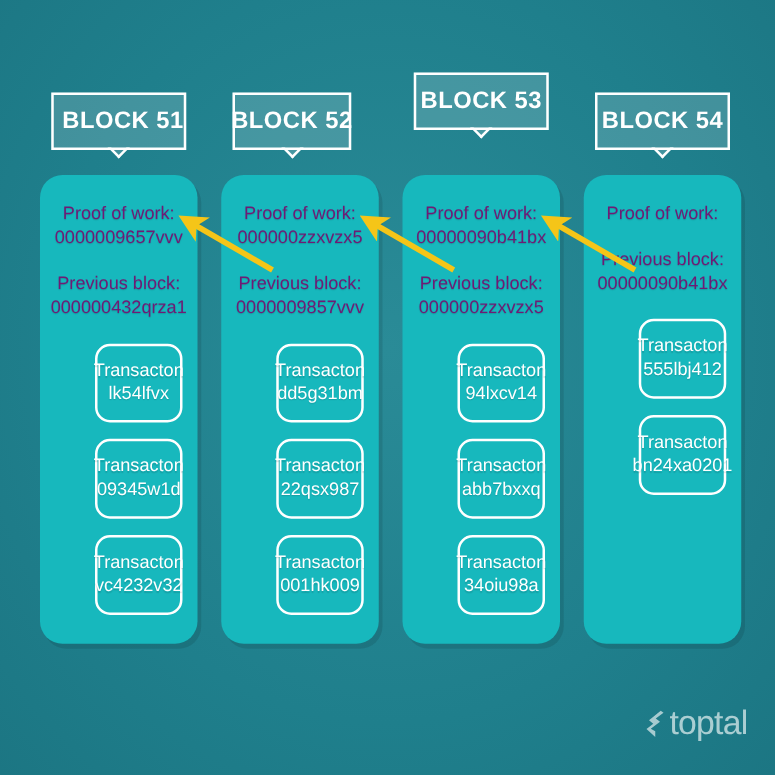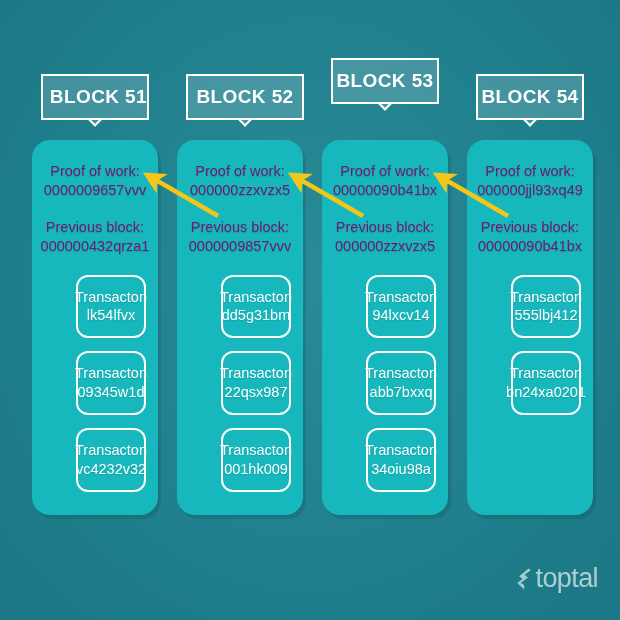--- a/index.html
+++ b/index.html
@@ -152,21 +152,21 @@
 </style>
 </head>
 <body>
 
 <div id="stage">
 
   <div class="badge" id="badge0" style="left:41px;  top:74px;  width:108px;justify-content:flex-end;">
     <span>BLOCK 51</span>
     <span class="tip"></span>
   </div>
-  <div class="badge" id="badge1" style="left:186px; top:74px; width:118px;">
+  <div class="badge" id="badge1" style="left:186px; top:74px; width:95px;">
     <span>BLOCK 52</span>
     <span class="tip"></span>
   </div>
   <div class="badge" id="badge2" style="left:331px; top:58px; width:108px;">
     <span>BLOCK 53</span>
     <span class="tip"></span>
   </div>
   <div class="badge" id="badge3" style="left:476px; top:74px; width:108px;">
     <span>BLOCK 54</span>
     <span class="tip"></span>
@@ -243,21 +243,20 @@
       <div class="tx">
         <span class="line">Transacton</span>
         <span class="line">34oiu98a</span>
       </div>
     </div>
   </div>
 
   <div class="card" style="left:467px; top:140px; width:126px; height:375px;">
     <div class="meta pow">
       <span>Proof of work:</span>
-      <span class="val">000000jjl93xq49</span>
     </div>
     <div class="meta prev">
       <span>Previous block:</span>
       <span class="val">00000090b41bx</span>
     </div>
     <div class="tx-list">
       <div class="tx">
         <span class="line">Transacton</span>
         <span class="line">555lbj412</span>
       </div>

